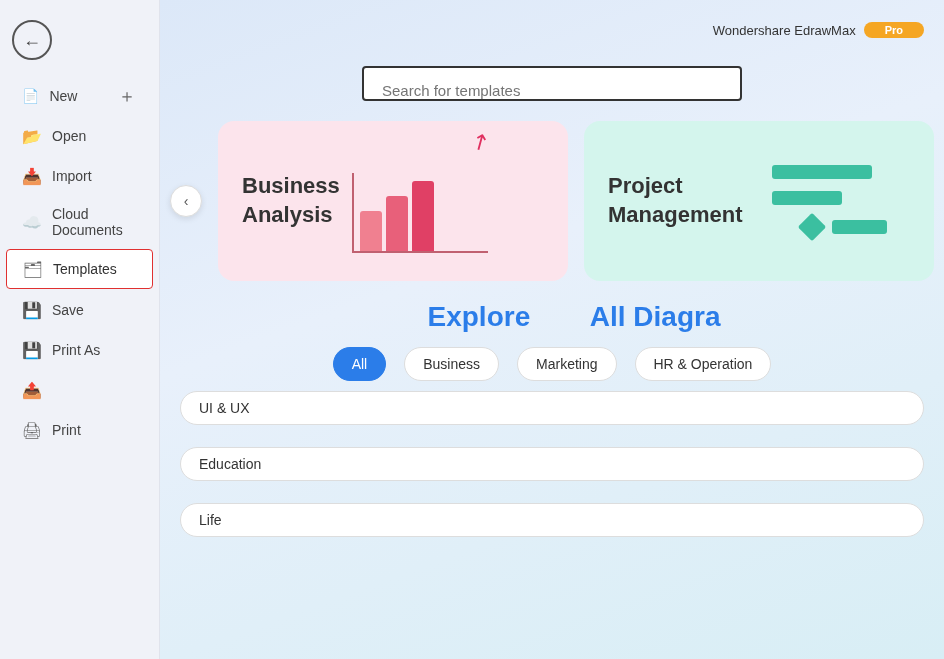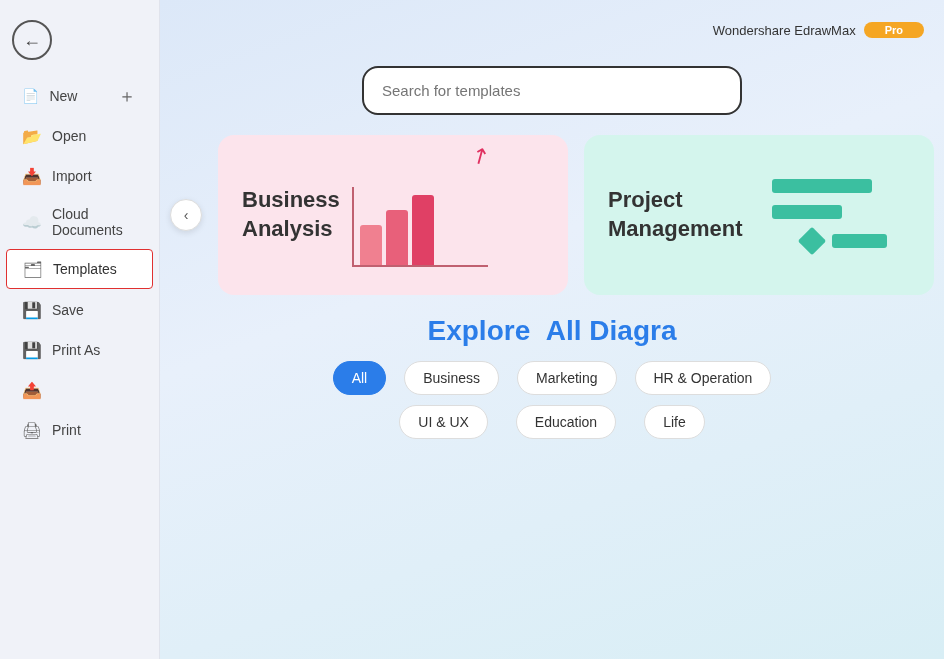--- a/index.html
+++ b/index.html
@@ -127,23 +127,23 @@
     }
 
     .search-box {
       width: 100%;
       max-width: 380px;
       position: relative;
     }
 
     .search-box input {
       width: 100%;
-      padding: 14px 18px 14px 18px;
+      padding: 14px 18px 0 18px;
       border: 2px solid #333;
-      border-radius: 16px;
+      border-radius: 4px;
       font-size: 15px;
       color: #999;
       background: white;
       outline: none;
     }
 
     
     .carousel-section {
       display: flex;
       align-items: center;
@@ -264,20 +264,21 @@
     }
 
     .explore-title {
       font-size: 28px;
       font-weight: 700;
       color: #222;
     }
 
     .explore-title span {
       color: #2b7de9;
+      margin-left: 44px;
     }
 
     
     .category-pills {
       display: flex;
       gap: 18px;
       flex-wrap: nowrap;
       padding: 14px 20px 0 20px;
       justify-content: center;
     }
@@ -295,24 +296,25 @@
 
     .pill.active {
       background: #2b7de9;
       color: white;
       border-color: #2b7de9;
     }
 
     
     .category-pills-2 {
       display: flex;
-      gap: 28px;
+      gap: 22px;
       flex-wrap: nowrap;
       padding: 10px 20px 0 20px;
       justify-content: center;
+      flex-direction: column;
     }
   </style>
 </head>
 <body>
 
 <div class="sidebar">
   <div class="sidebar-back">←</div>
 
   <div class="sidebar-item-new">
     <span class="icon">📄</span>

